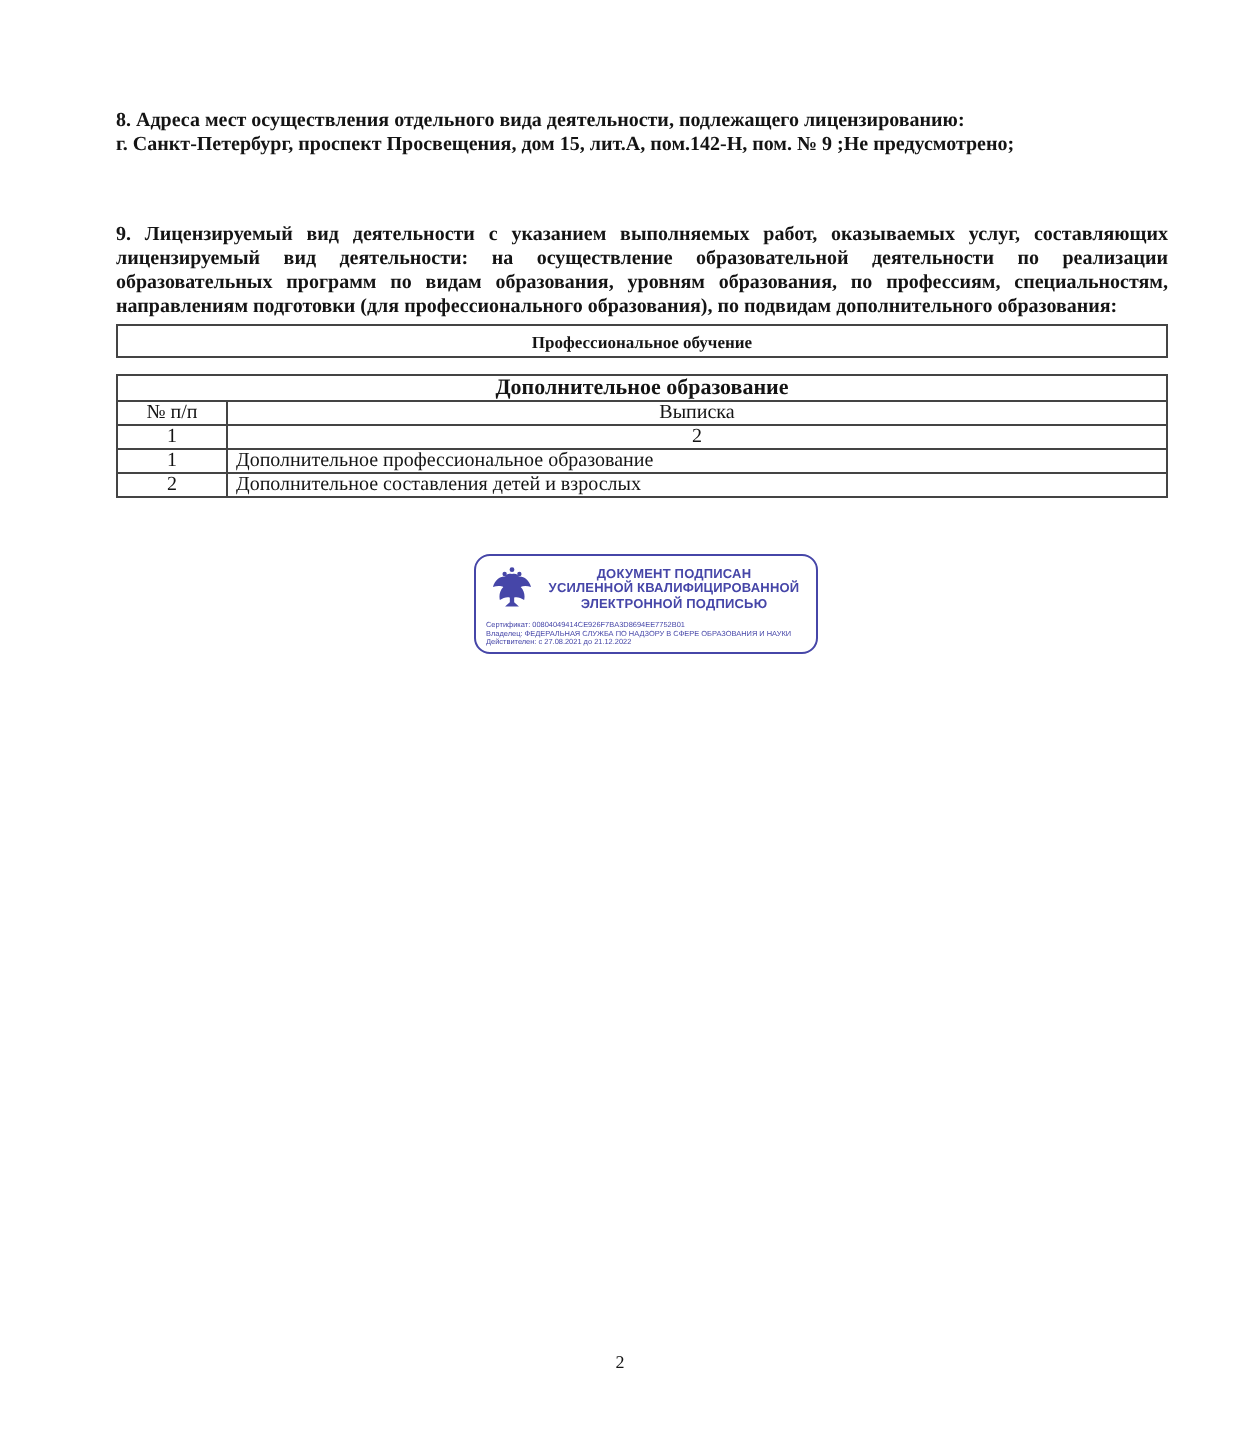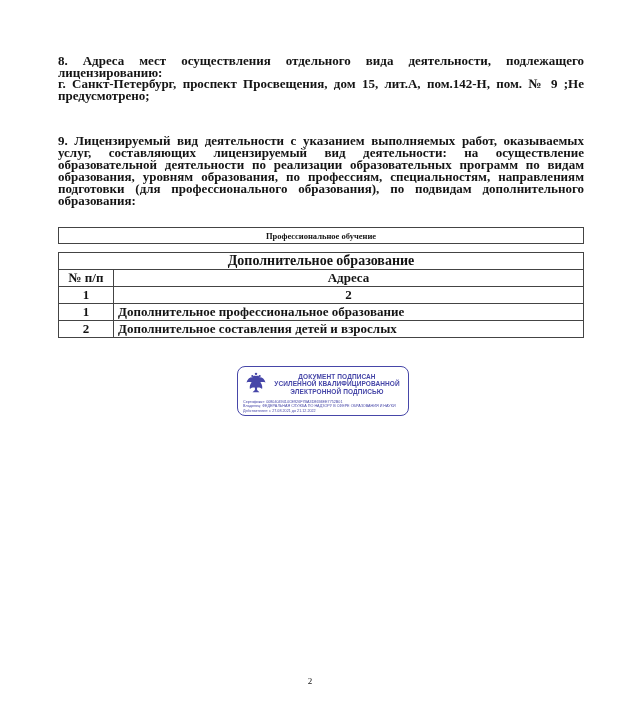--- a/index.html
+++ b/index.html
@@ -1,33 +1,33 @@
 <!DOCTYPE html>
 <html><head>
 <meta charset="utf-8">
 <style>
   * { margin:0; padding:0; box-sizing:border-box; }
   html,body { width:620px; height:725px; background:#ffffff; overflow:hidden; }
   body { font-family:"Liberation Serif", serif; color:#141414; position:relative; }
 
   .doc { position:absolute; left:58px; top:55px; width:526px; }
 
-  .para { font-size:13px; line-height:11.5px; font-weight:bold; text-align:justify; }
+  .para { font-size:10px; line-height:11.5px; font-weight:bold; text-align:justify; }
   .para .line { display:block; }
 
   .sec9 { margin-top:34px; line-height:12px; }
 
-  .tbl1 { margin-top:20px; border:1px solid #444; height:17px;
+  .tbl1 { margin-top:2px; border:1px solid #444; height:17px;
           display:flex; align-items:center; justify-content:center; }
   .tbl1 .title { font-size:8.5px; font-weight:bold; }
 
   table.tbl2 { margin-top:8px; width:100%; border-collapse:collapse; }
-  table.tbl2 td { border:1px solid #444; font-size:13px; height:12px;
-                  padding:0 4px; vertical-align:middle;font-weight:bold; }
-  table.tbl2 .caption { font-weight:bold; text-align:center; font-size:14px; }
+  table.tbl2 td { border:1px solid #444; font-size:10px; height:12px;
+                  padding:0 4px; vertical-align:middle; }
+  table.tbl2 .caption { font-weight:bold; text-align:center; font-size:11px; }
   table.tbl2 .c-num { width:55px; text-align:center; }
   table.tbl2 .c-head { text-align:center; }
   table.tbl2 .c-val { text-align:left;margin-left:13px; }
 
   .sec10 { margin-top:22px; }
 
   .stamp { margin-top:28px; margin-left:179px; width:172px; height:50px;
            border:1.5px solid #4646a8; border-radius:8px;
            font-family:"Liberation Sans", sans-serif; color:#4646a8;
            padding:4px 6px 2px 5px; background:#fff; }
@@ -62,21 +62,21 @@
     <span class="title">Профессиональное обучение</span>
   </div>
 
   <table class="tbl2">
     <tbody>
       <tr>
         <td class="caption" colspan="2">Дополнительное образование</td>
       </tr>
       <tr>
         <td class="c-num">№ п/п</td>
-        <td class="c-head">Адреса</td>
+        <td class="c-head">Выписка</td>
       </tr>
       <tr>
         <td class="c-num">1</td>
         <td class="c-head">2</td>
       </tr>
       <tr>
         <td class="c-num">1</td>
         <td class="c-val">Дополнительное профессиональное образование</td>
       </tr>
       <tr>

